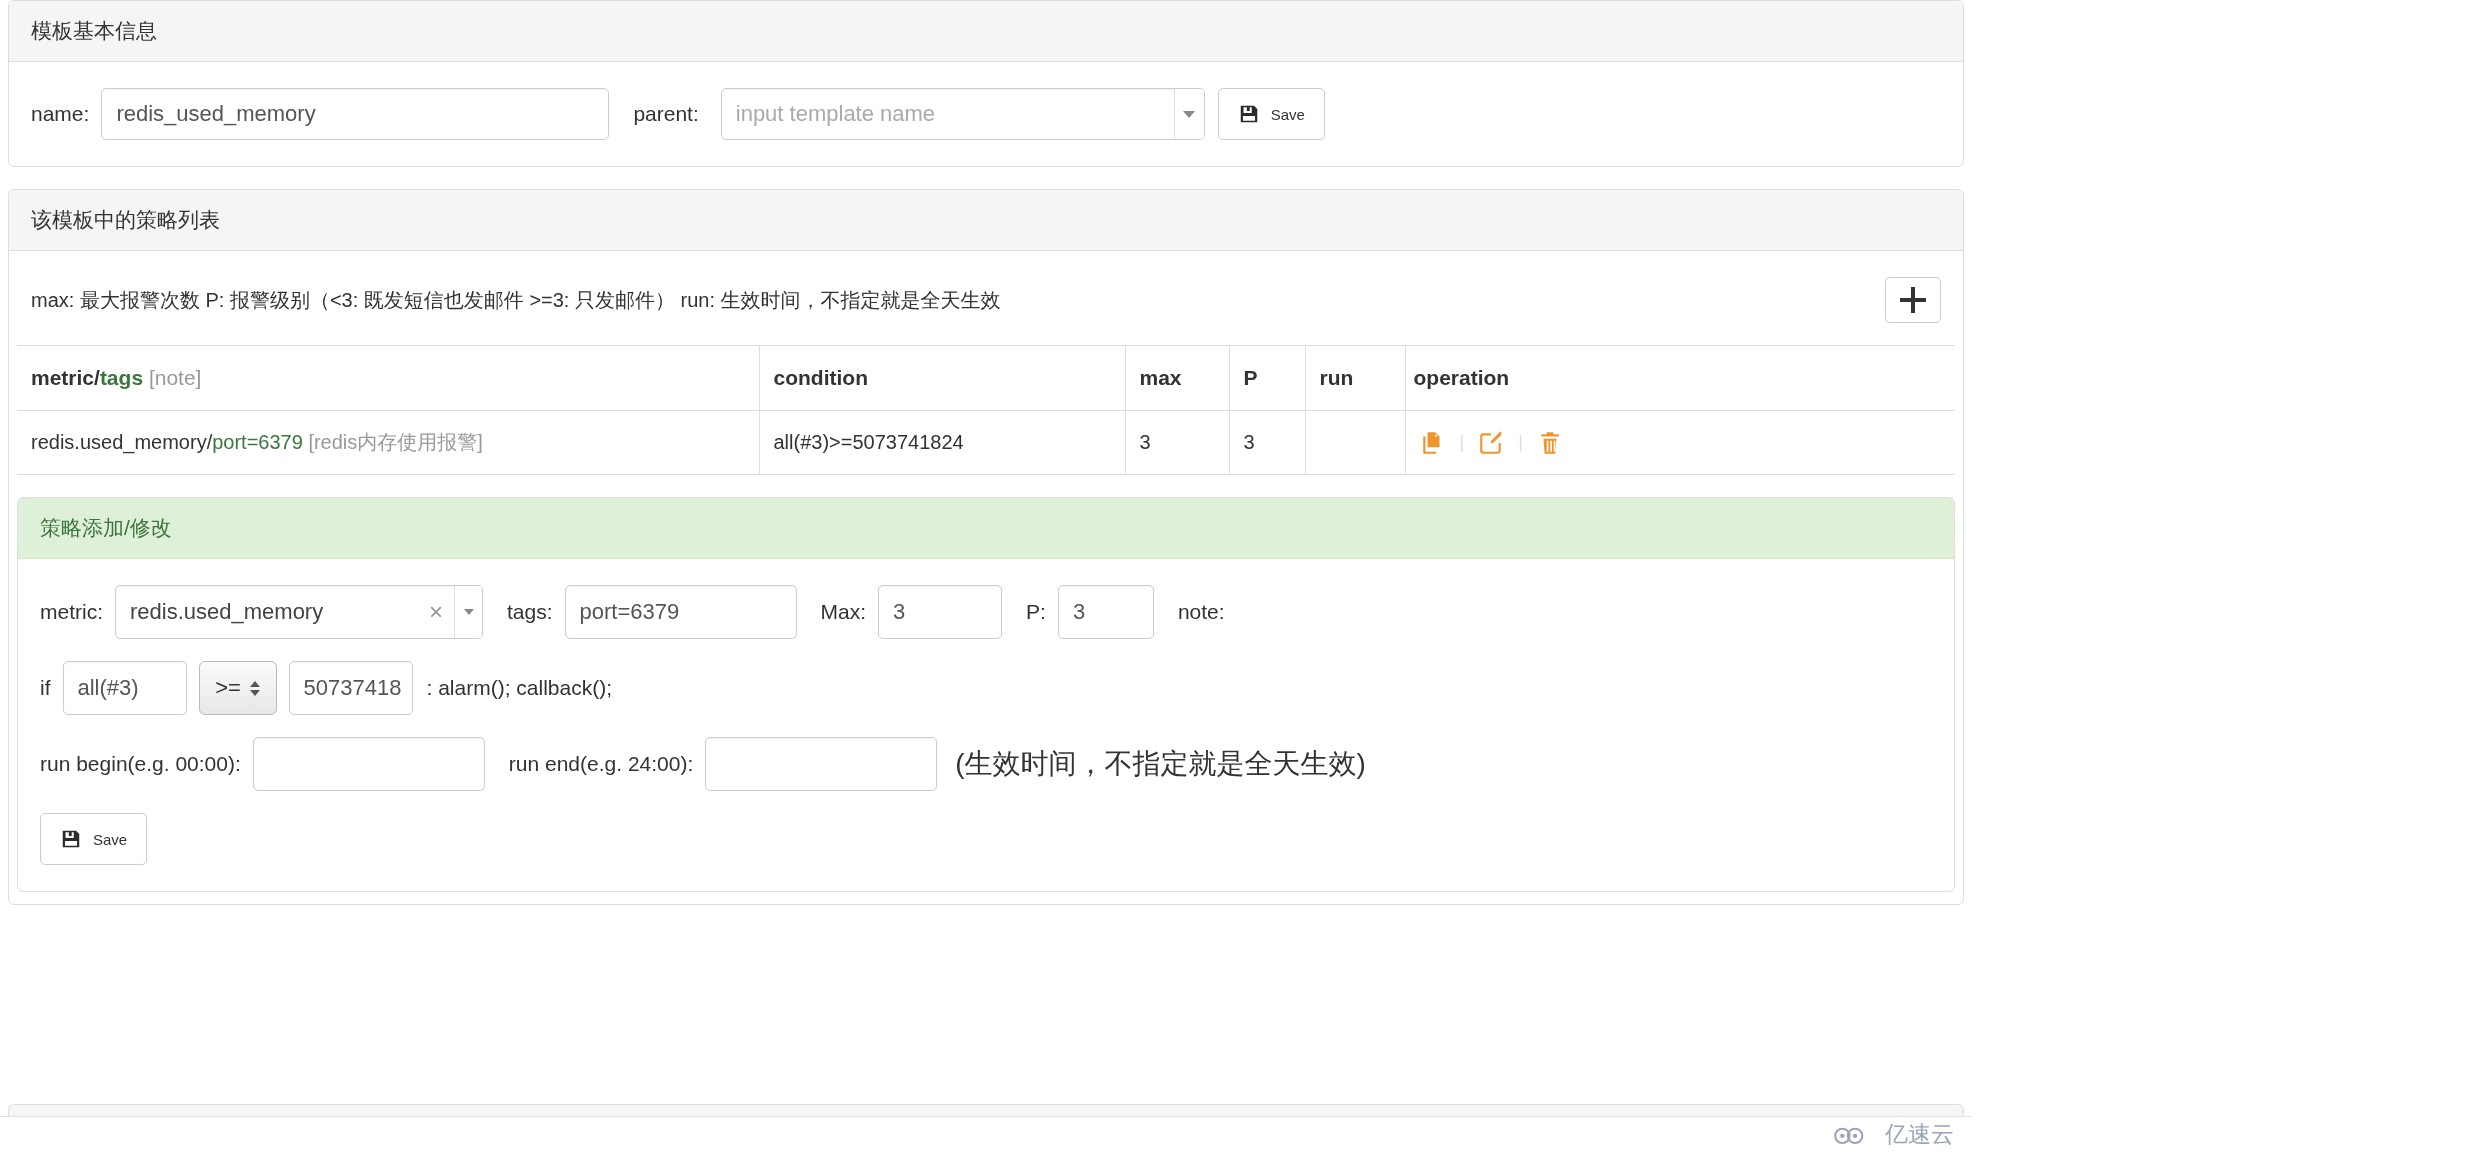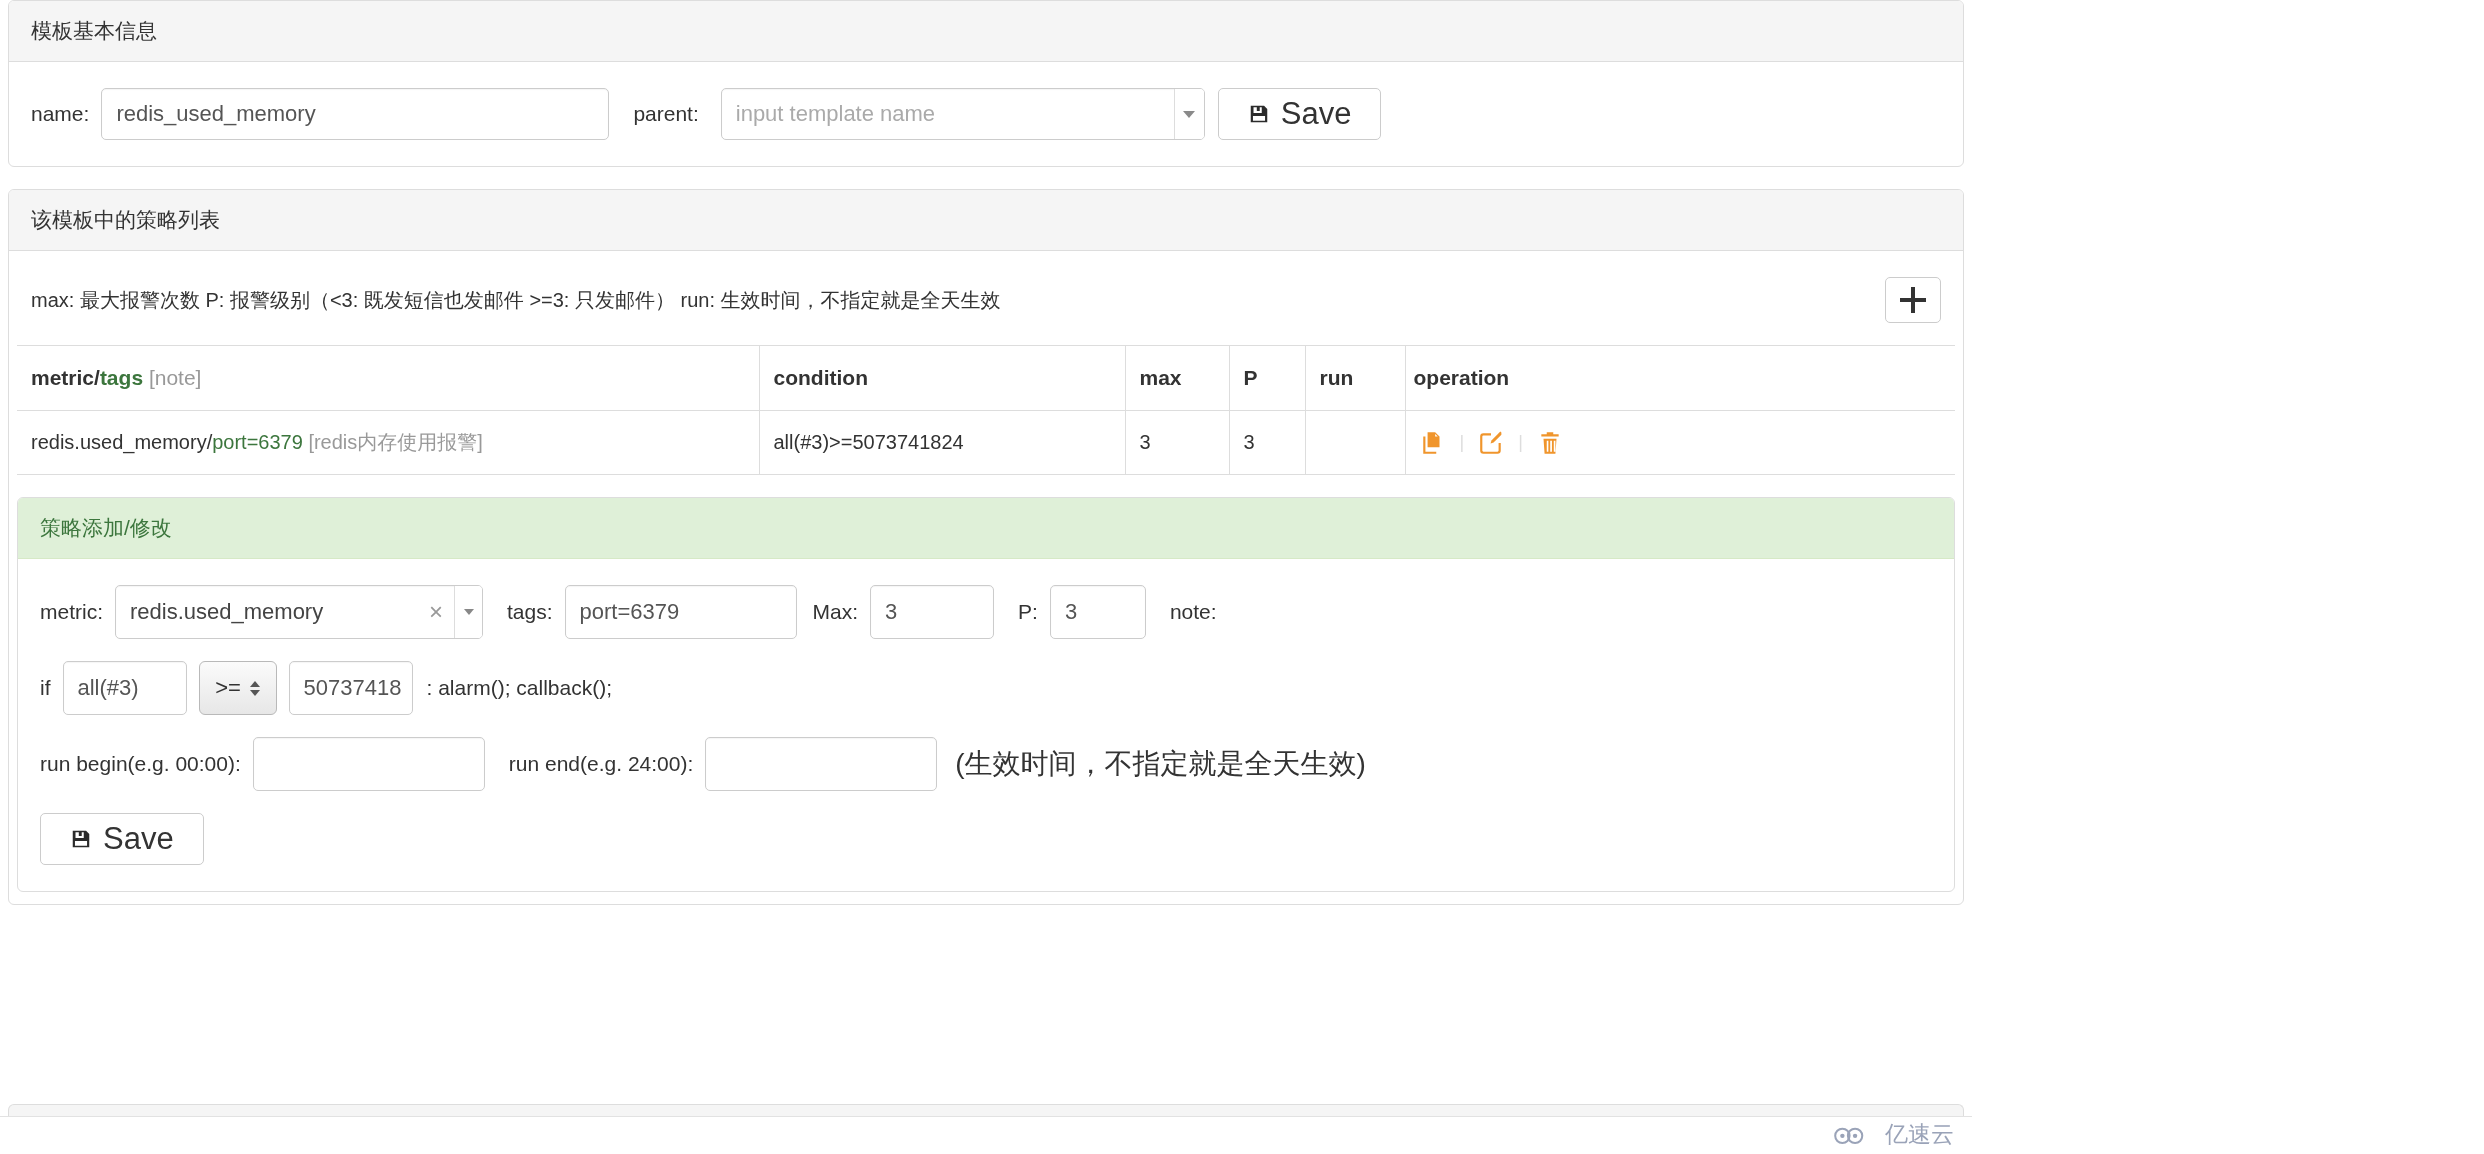--- a/index.html
+++ b/index.html
@@ -73,21 +73,21 @@
     background: #ffffff;
   }
   .caret-down {
     width:0;height:0;border-left:6px solid transparent;
     border-right:6px solid transparent;border-top:7px solid #8a8a8a;
   }
   .btn {
     border: 1px solid #cccccc; border-radius: 5px;
     background: #ffffff; height: 52px;
     display:inline-flex; align-items:center; gap:11px;
-    padding: 0 29px; font-size: 31px; color:#333333;
+    padding: 0 19px; font-size: 15px; color:#333333;
     cursor: pointer; white-space: nowrap; text-align: right;
   }
   .btn-save-top { margin-left: 13px; }
 
   
   .floppy { width:22px; height:22px; display:block; }
 
   
   .help-row { display:flex; align-items:center; justify-content:space-between; }
   .help-text { font-size: 20px; color: #333333; }
@@ -317,21 +317,21 @@
             <span class="metric-field">redis.used_memory</span>
             <span class="metric-x">×</span>
             <span class="metric-arrow">
               <span class="caret-sm"></span>
             </span>
           </div>
 
           <span class="lbl" style="margin-left:24px;">tags:</span>
           <span class="inp i-tags">port=6379</span>
 
-          <span class="lbl" style="margin-left:16px;">Max:</span>
+          <span class="lbl" style="margin-left:24px;">Max:</span>
           <span class="inp i-max">3</span>
 
           <span class="lbl" style="margin-left:24px;">P:</span>
           <span class="inp i-p">3</span>
 
           <span class="lbl" style="margin-left:24px;">note:</span>
         </div>
 
         <div class="form-line">
           <span class="lbl">if</span>

